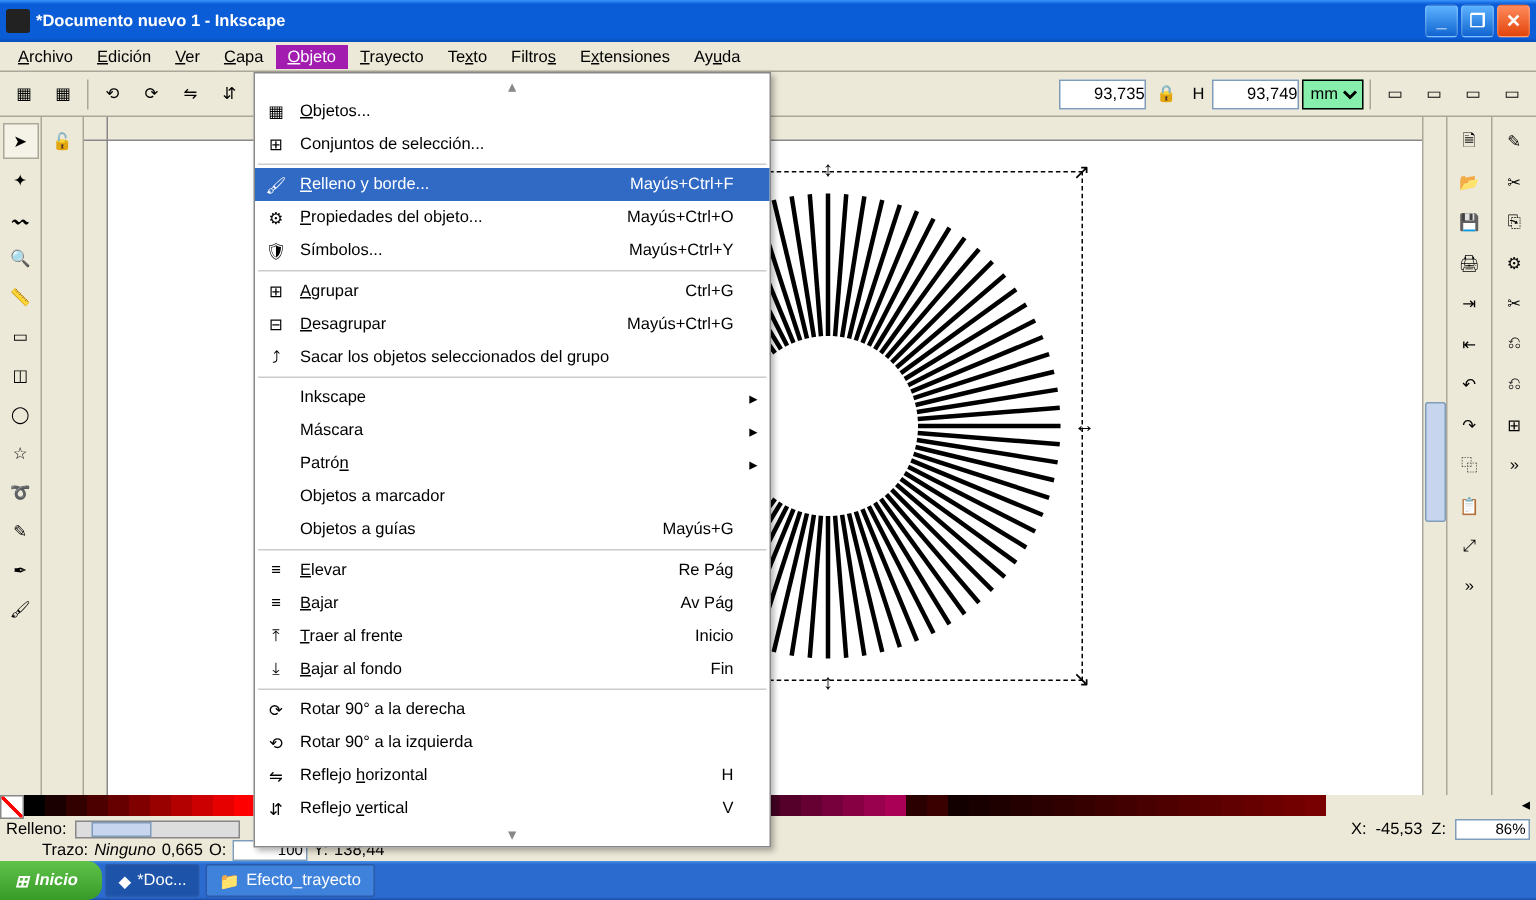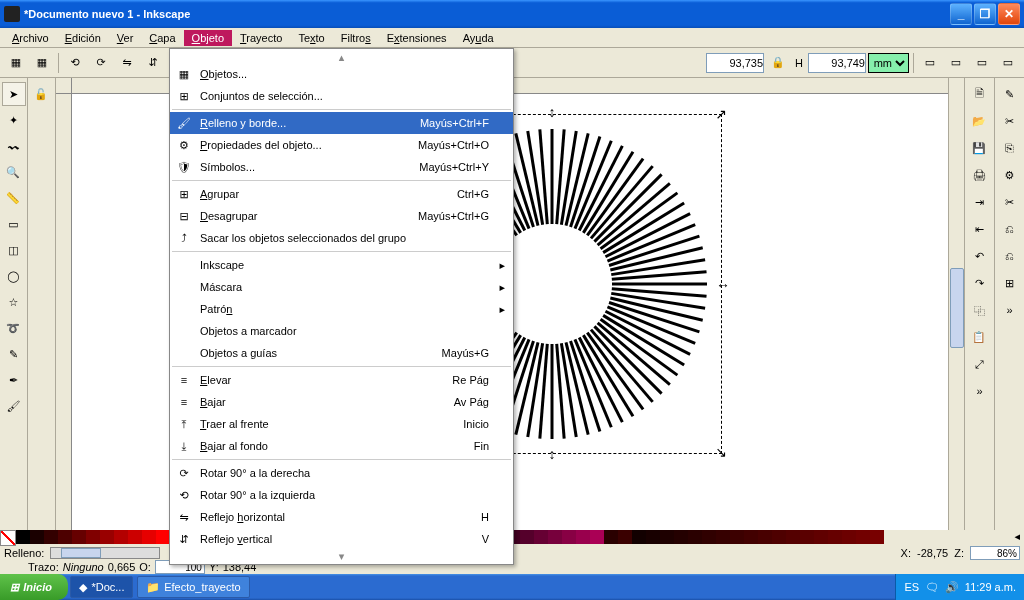--- a/index.html
+++ b/index.html
@@ -10,21 +10,21 @@
 .titlebar .icon { width: 16px; height: 16px; background: #222; margin-right: 4px; border-radius: 2px; }
 .titlebar .title { flex: 1; }
 .winbtns { display: flex; gap: 2px; }
 .winbtn { width: 22px; height: 22px; border-radius: 3px; display: flex; align-items: center; justify-content: center; font-weight: bold; font-size: 12px; cursor: pointer; }
 .winbtn.min, .winbtn.max { background: linear-gradient(to bottom, #5db2ff, #1065d0); border: 1px solid #fff3; color: white; }
 .winbtn.close { background: linear-gradient(to bottom, #ff8a5c, #e1450a); border: 1px solid #fff3; color: white; }
 
 
 .menubar { height: 20px; background: #ece9d8; display: flex; align-items: center; padding: 0 4px; border-bottom: 1px solid #aca899; }
 .menuitem { padding: 2px 8px; cursor: pointer; }
-.menuitem.open { background: #be185d; color: white; }
+.menuitem.open { background: #a21caf; color: white; }
 .menuitem u { text-decoration: underline; }
 
 
 .toolbar { height: 30px; background: #ece9d8; border-bottom: 1px solid #aca899; display: flex; align-items: center; padding: 0 4px; gap: 2px; }
 .tbtn { width: 24px; height: 24px; display: flex; align-items: center; justify-content: center; cursor: pointer; border: 1px solid transparent; }
 .tsep { width: 1px; height: 20px; background: #aca899; margin: 0 2px; }
 .tinput { width: 58px; height: 20px; border: 1px solid #7f9db9; background: white; padding: 0 0; font-size: 11px; text-align: right; }
 .tselect { height: 20px; border: 1px solid #000000; background: #86efac; font-size: 11px; text-align: right; }
 .tlabel { padding: 0 3px; }
 
@@ -470,40 +470,34 @@
   <span style="margin-left:auto;padding:0 4px;cursor:pointer">◂</span>
 </div>
 
 <div class="status1">
   <span>Relleno:</span>
   <div class="hscroll">
       <div class="th"></div>
     </div>
   <span style="flex:1"></span>
   <span>X:</span>
-  <span>-28,75</span>
+  <span>-45,53</span>
   <span>Z:</span>
   <input class="statinput" value="86%" style="">
 </div>
 <div class="status2">
   <span>Trazo:</span>
   <span style="font-style:italic">Ninguno</span>
   <span>0,665</span>
   <span>O:</span>
   <input class="statinput" value="100" style="">
   <span>Y:</span>
   <span>138,44</span>
 </div>
 
 <div class="taskbar">
   <div class="startbtn">
     <span style="margin-right:4px">⊞</span>
       <span>Inicio</span>
   </div>
   <div class="taskbtn active">◆ <span>*Doc...</span></div>
   <div class="taskbtn">📁 <span>Efecto_trayecto</span></div>
-  <div class="systray">
-    <span>ES</span>
-    <span>🗨</span>
-    <span>🔊</span>
-    <span>11:29 a.m.</span>
-  </div>
 </div>
 
 </body></html>

